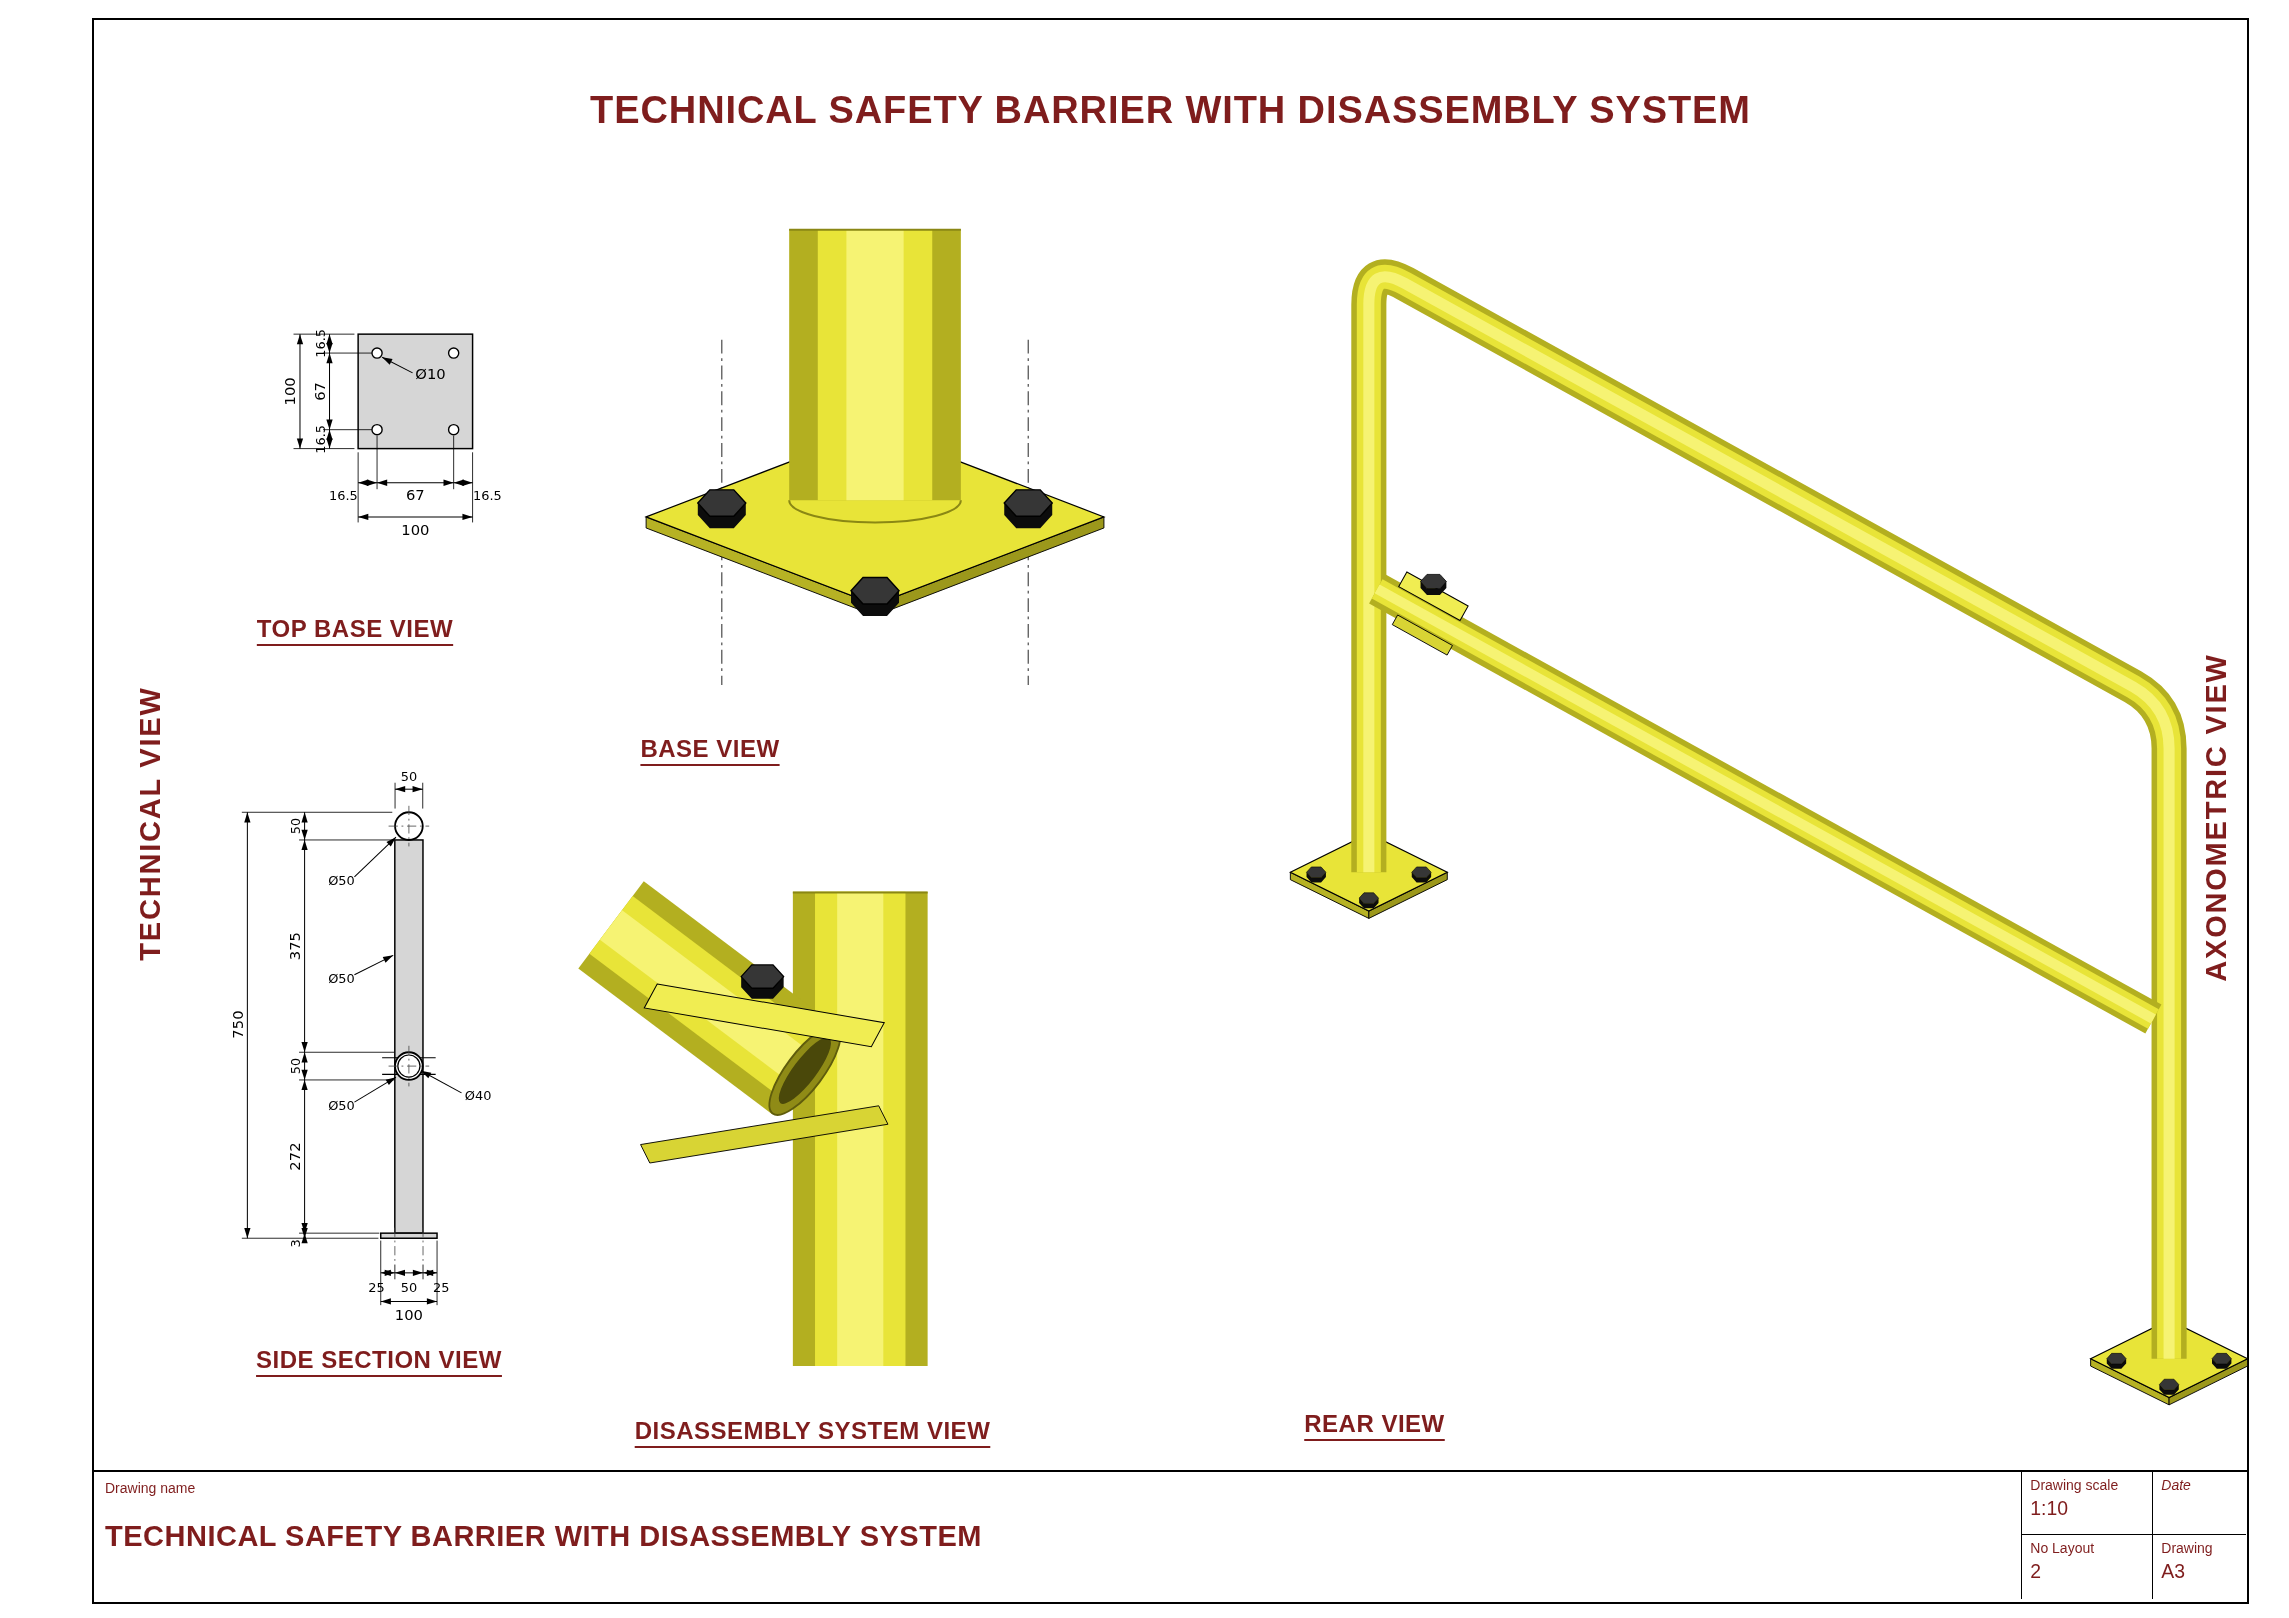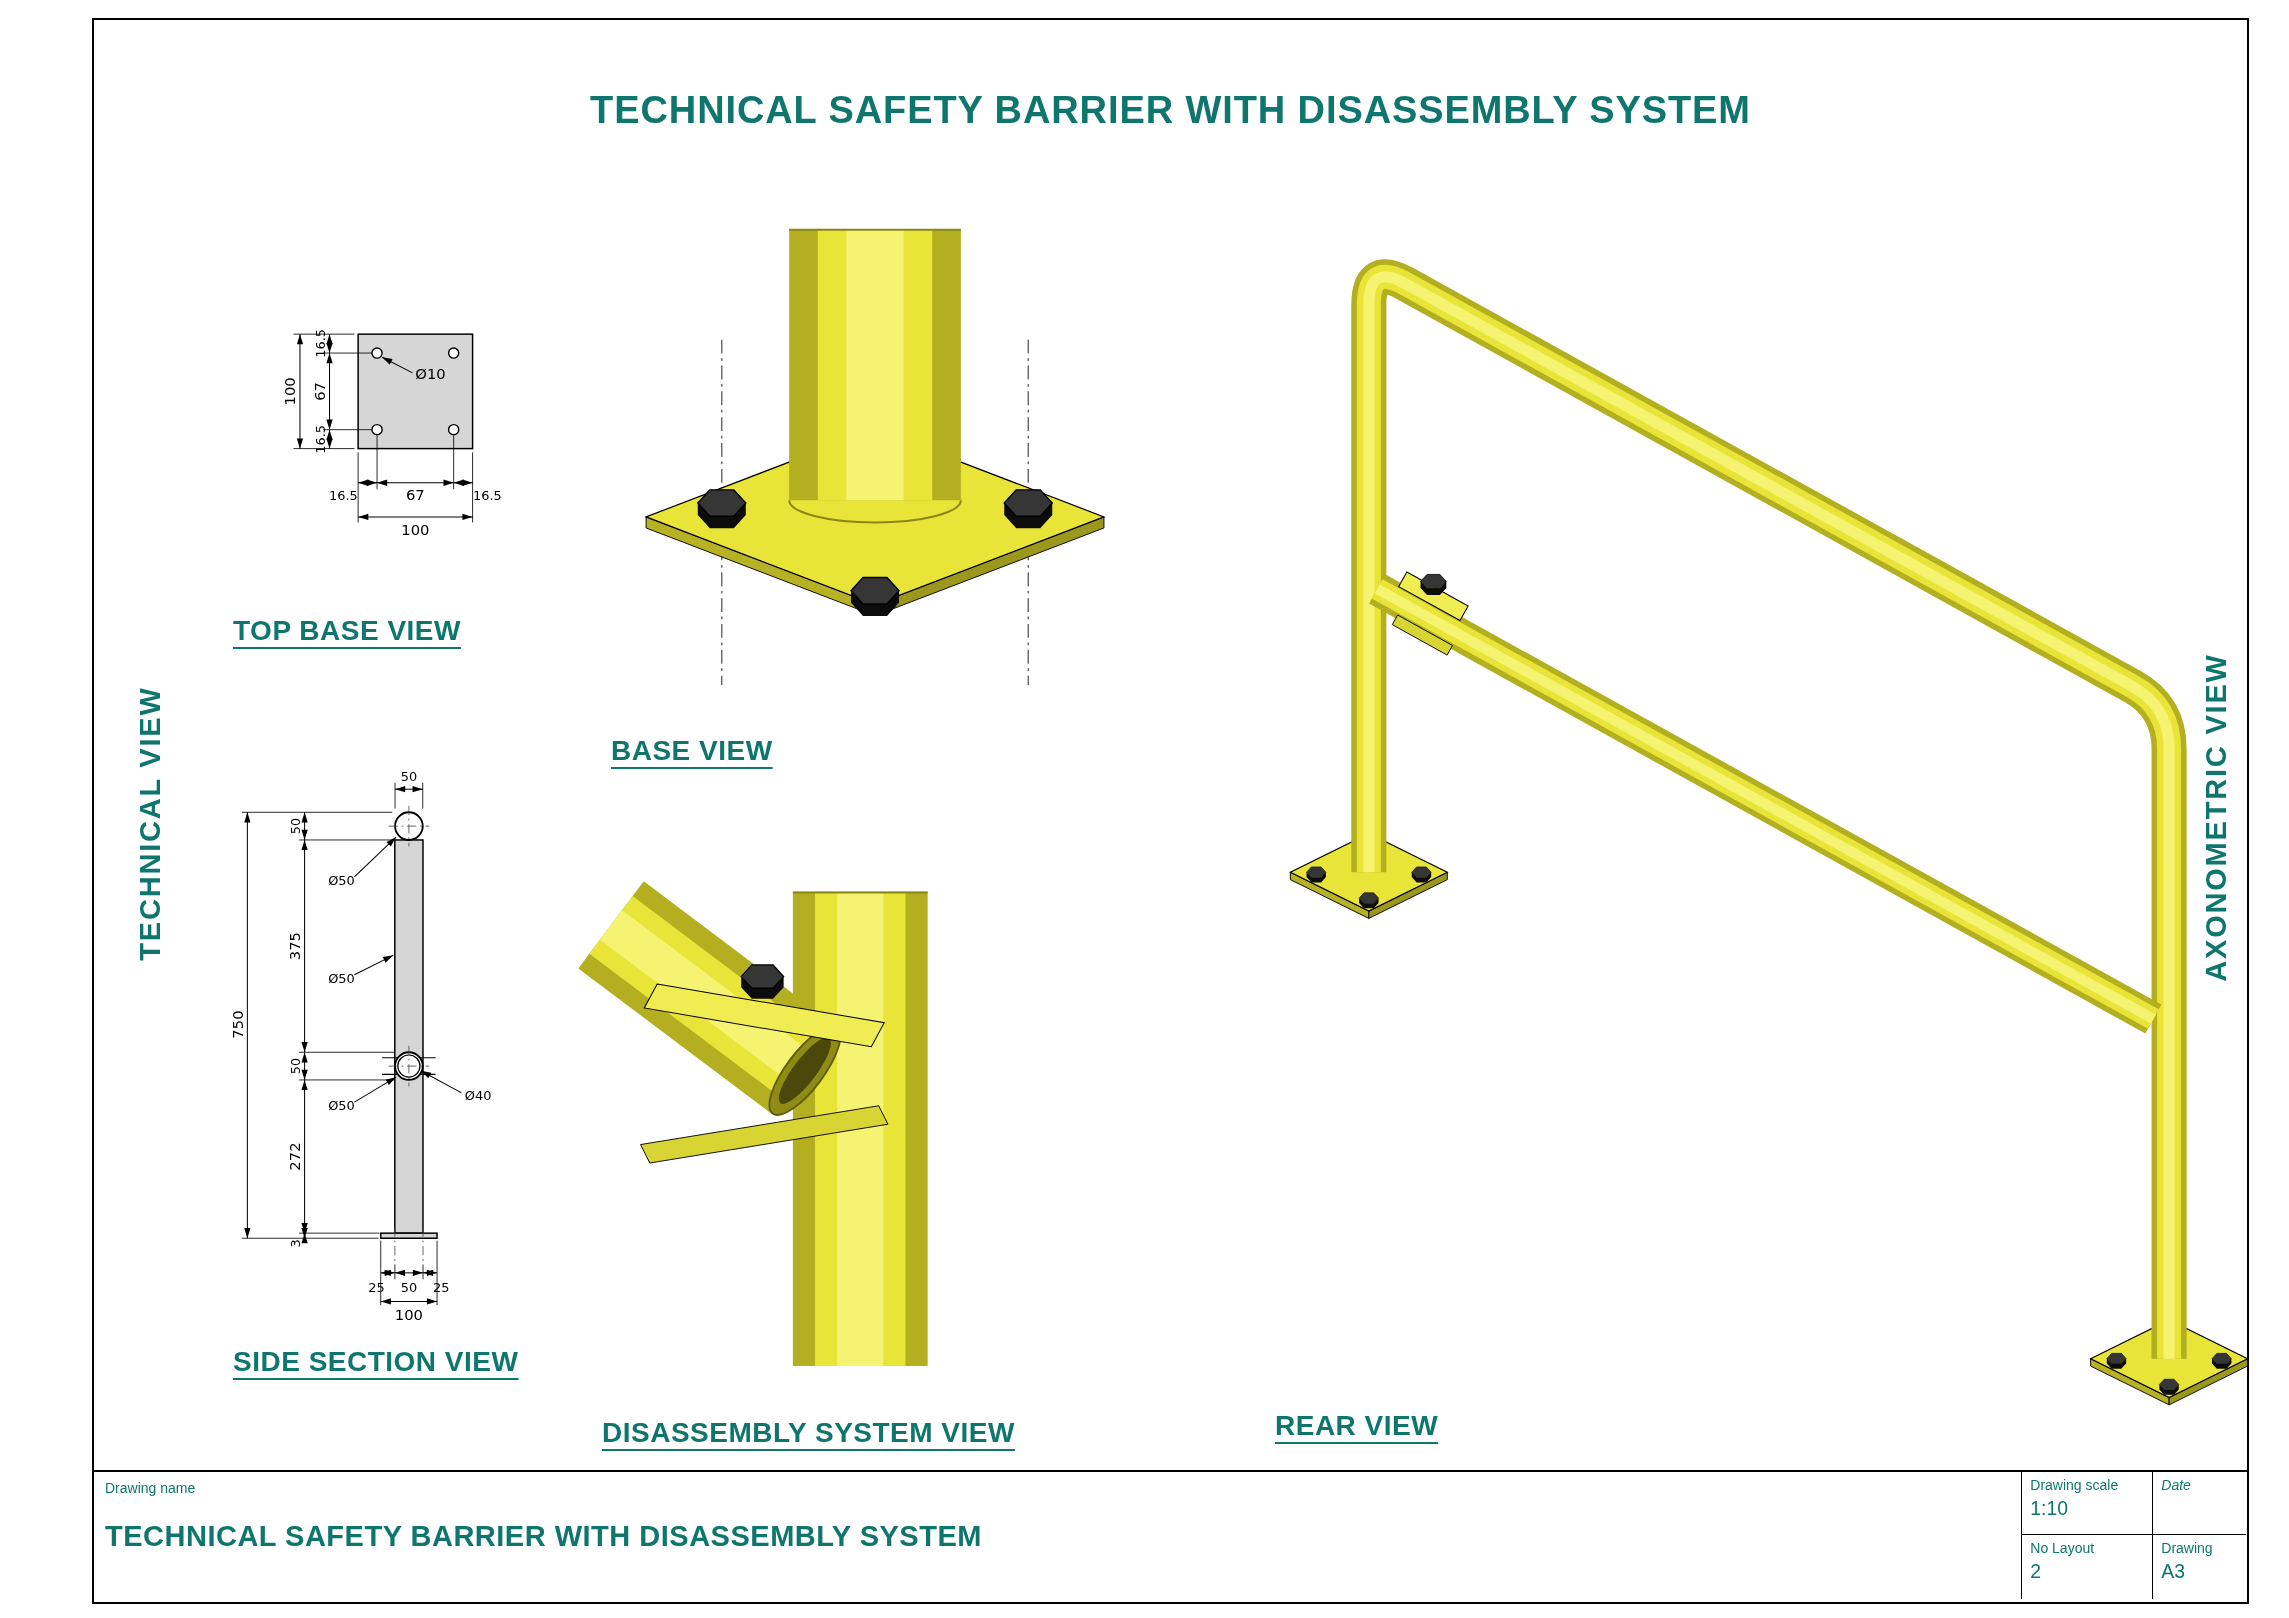--- a/index.html
+++ b/index.html
@@ -6,29 +6,29 @@
     --barrier-yellow:#e8e438;
     --barrier-yellow-light:#f6f373;
     --barrier-yellow-dark:#b3af20;
     --bolt-black:#1e1e1e;
     --section-gray:#d6d6d6;
     --line-black:#000000;
     --paper-white:#ffffff;
   }
   html,body{margin:0;padding:0;background:#fff;}
   .sheet{position:relative;width:2290px;height:1619px;background:var(--paper-white);overflow:hidden;
-         font-family:"Liberation Sans","DejaVu Sans",sans-serif;color:#0f766e;}
+         font-family:"Liberation Sans","DejaVu Sans",sans-serif;color:#7f1d1d;}
   .frame{position:absolute;left:92px;top:17.5px;width:2157px;height:1586px;border:2.3px solid #000;box-sizing:border-box;}
   .page-title{position:absolute;left:92px;top:89px;width:2157px;text-align:center;
               font-size:38px;font-weight:700;letter-spacing:0.9px;}
   .side-label{position:absolute;text-align:center;font-size:29px;font-weight:700;letter-spacing:1.8px;
               transform:rotate(-90deg);}
   .side-label.left{left:-32px;top:805px;width:369px;height:37px;}
   .side-label.right{left:2001px;top:799px;width:434px;height:37px;}
-  .view-label{position:absolute;font-size:28px;font-weight:600;letter-spacing:0.5px;
+  .view-label{position:absolute;font-size:24px;font-weight:600;letter-spacing:0.5px;text-align:center;
               text-decoration:underline;text-underline-offset:6.5px;text-decoration-thickness:1.8px;}
   .vl-topbase{left:233px;top:615px;width:244px;}
   .vl-base{left:611px;top:735px;width:198px;}
   .vl-side{left:233px;top:1346px;width:292px;}
   .vl-disassembly{left:602px;top:1417px;width:421px;}
   .vl-rear{left:1275px;top:1410px;width:199px;}
 
   svg.canvas{position:absolute;left:0;top:0;}
 
   

